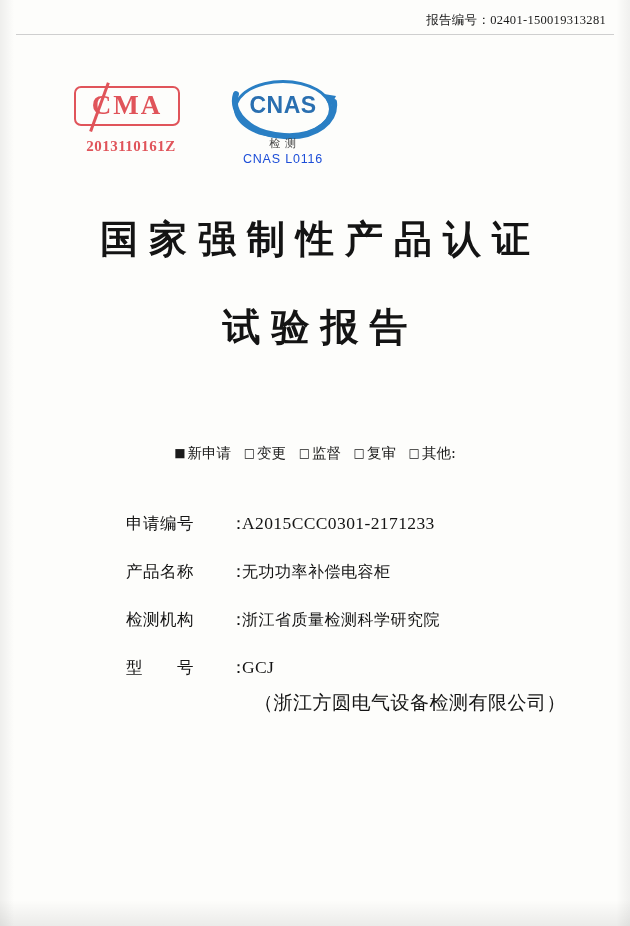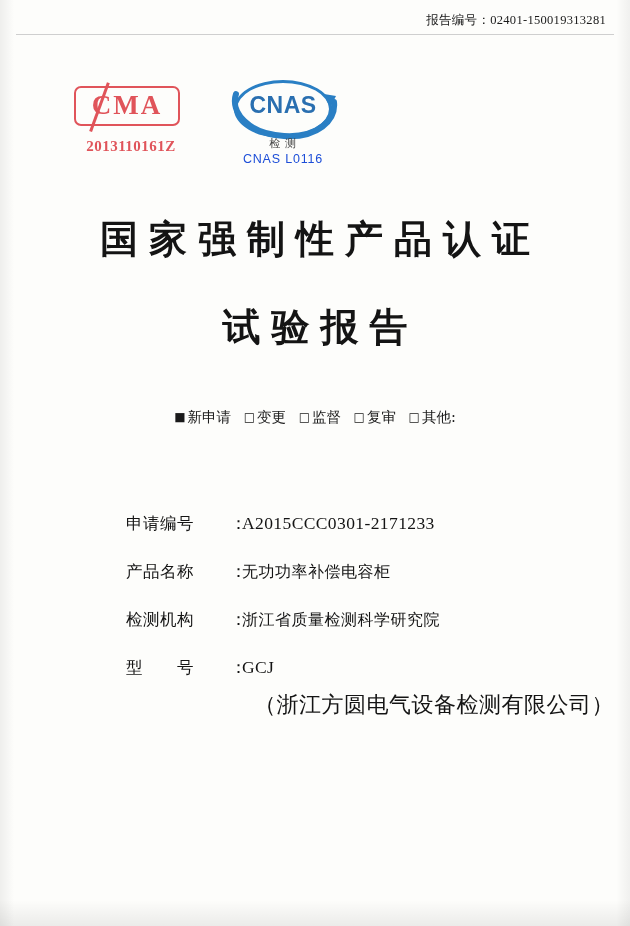--- a/index.html
+++ b/index.html
@@ -231,21 +231,21 @@
     text-align: center;
     font-size: 14.5px;
     color: #1a1a1a;
     font-family: "DejaVu Serif", serif;
   }
   .cb-item {
     display: inline-block;
     margin-right: 8px;
     white-space: nowrap;
   }
-  .cb-item:last-child { margin-right: 0; }
+  .cb-item:last-child { margin-right: 0; margin-top: 36px; }
   .cb-mark {
     display: inline-block;
     margin-right: 2px;
     font-size: 12px;
     vertical-align: 1px;
   }
 
   
   .fields {
     position: absolute;
@@ -283,21 +283,21 @@
     font-size: 16px;
     letter-spacing: 0.5px;
     text-align: center;
   }
   .field-second-line {
     position: relative;
     margin-top: -14px;
     margin-bottom: 30px;
     padding-left: 128px;
     font-family: "DejaVu Serif", serif;
-    font-size: 22px;
+    font-size: 19px;
     letter-spacing: 0.5px;
     color: #141414;
     white-space: nowrap;
   }
 
   
   .cqc-seal {
     position: absolute;
     left: 266px;
     top: 754px;

